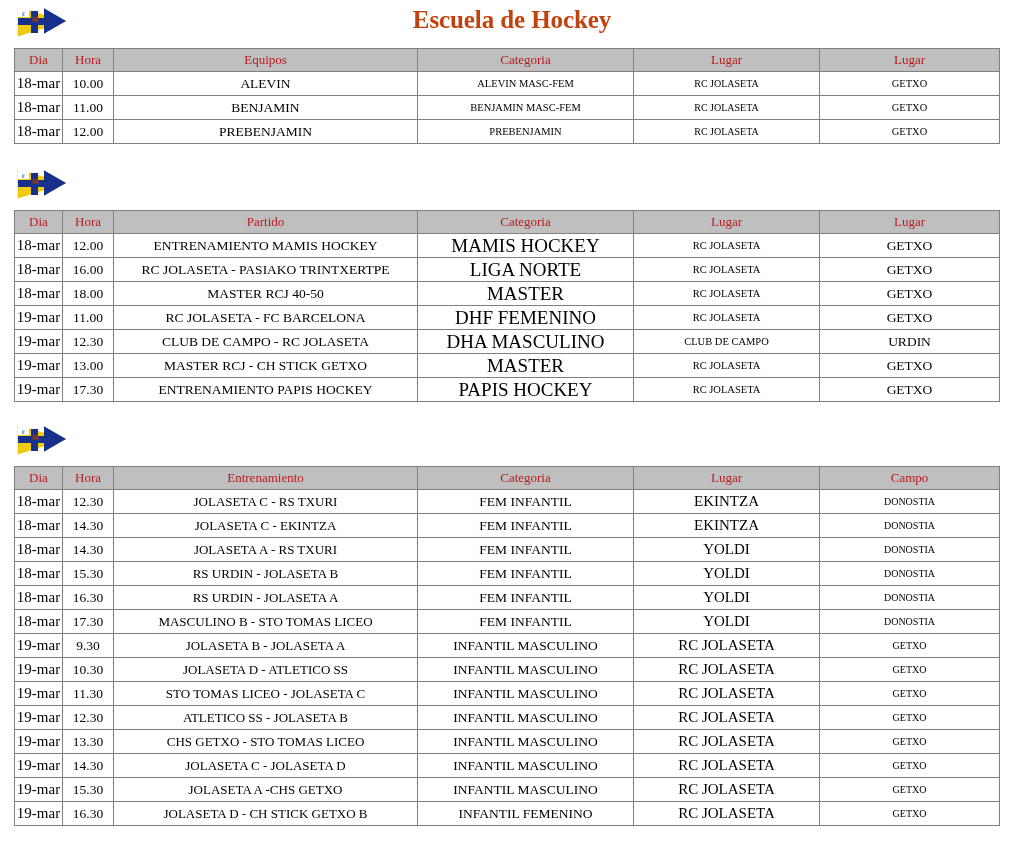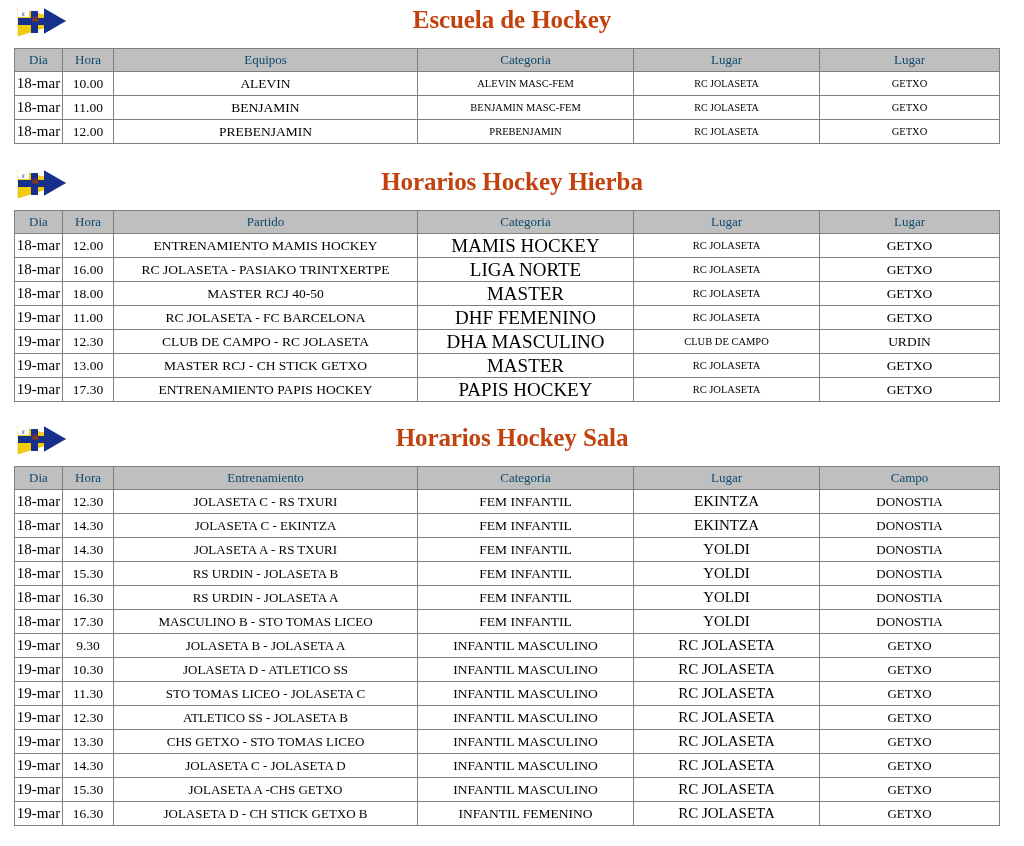--- a/index.html
+++ b/index.html
@@ -63,21 +63,21 @@
     text-align: center;
     vertical-align: middle;
     padding: 0;
     height: 23px;
     line-height: 23px;
     overflow: hidden;
     white-space: nowrap;
   }
   table.sched thead th {
     background: #bfbfbf;
-    color: #0c4a6e;
+    color: #b91c1c;
     font-weight: normal;
     font-size: 13px;
     height: 22px;
     line-height: 22px;
   }
   
   col.c-dia   { width: 48px; }
   col.c-hora  { width: 51px; }
   col.c-main  { width: 304px; }
   col.c-cat   { width: 216px; }
@@ -91,21 +91,21 @@
   td.cell-lug   { font-size: 10px; }
   td.cell-camp  { font-size: 10px; }
 
   
   .sec2 td.cell-cat  { font-size: 19px; }
   .sec2 td.cell-lug  { font-size: 10.5px; }
   .sec2 td.cell-camp { font-size: 13.5px; }
 
   .sec3 td.cell-cat  { font-size: 13.5px; }
   .sec3 td.cell-lug  { font-size: 15px; }
-  .sec3 td.cell-camp { font-size: 13px; }
+  .sec3 td.cell-camp { font-size: 10px; }
 
   .sec1 td.cell-cat  { font-size: 10.5px; }
   .sec1 td.cell-lug  { font-size: 10px; }
   .sec1 td.cell-camp { font-size: 10.5px; }
 
   .sec3 td.cell-main { font-size: 13px; }
 
   .gap-a { height: 18px; }
   .gap-b { height: 16px; }
 </style>
@@ -190,21 +190,20 @@
           <polygon points="4,6 52,19 4,34" fill="none" stroke="#d9b400" stroke-width="0.5"></polygon>
           <rect x="4" y="16" width="40" height="7" fill="#16308c"></rect>
           <polygon points="17,9 24,9 24,31 17,31" fill="#16308c"></polygon>
           <polygon points="30,6.3 52,19 30,31.7" fill="#16308c"></polygon>
           <rect x="4" y="6" width="11" height="9" fill="#ffffff"></rect>
           <text x="9.5" y="13.5" font-size="7" fill="#16308c" text-anchor="middle" font-family="'Liberation Serif', serif">¢</text>
           <rect x="18.5" y="16.5" width="6" height="3" fill="#8b3a1a"></rect>
           <polygon points="18.5,16.5 19.8,13.8 21.1,16.5 22.4,13.8 23.7,16.5" fill="#8b3a1a"></polygon>
         </svg>
       </div>
-      <div class="section-title">Horarios Hockey Hierba</div>
     </div>
 
     <table class="sched">
       <colgroup>
         <col class="c-dia">
           <col class="c-hora">
           <col class="c-main">
         <col class="c-cat">
           <col class="c-lug">
           <col class="c-camp">
@@ -290,21 +289,20 @@
           <polygon points="4,6 52,19 4,34" fill="none" stroke="#d9b400" stroke-width="0.5"></polygon>
           <rect x="4" y="16" width="40" height="7" fill="#16308c"></rect>
           <polygon points="17,9 24,9 24,31 17,31" fill="#16308c"></polygon>
           <polygon points="30,6.3 52,19 30,31.7" fill="#16308c"></polygon>
           <rect x="4" y="6" width="11" height="9" fill="#ffffff"></rect>
           <text x="9.5" y="13.5" font-size="7" fill="#16308c" text-anchor="middle" font-family="'Liberation Serif', serif">¢</text>
           <rect x="18.5" y="16.5" width="6" height="3" fill="#8b3a1a"></rect>
           <polygon points="18.5,16.5 19.8,13.8 21.1,16.5 22.4,13.8 23.7,16.5" fill="#8b3a1a"></polygon>
         </svg>
       </div>
-      <div class="section-title">Horarios Hockey Sala</div>
     </div>
 
     <table class="sched">
       <colgroup>
         <col class="c-dia">
           <col class="c-hora">
           <col class="c-main">
         <col class="c-cat">
           <col class="c-lug">
           <col class="c-camp">

